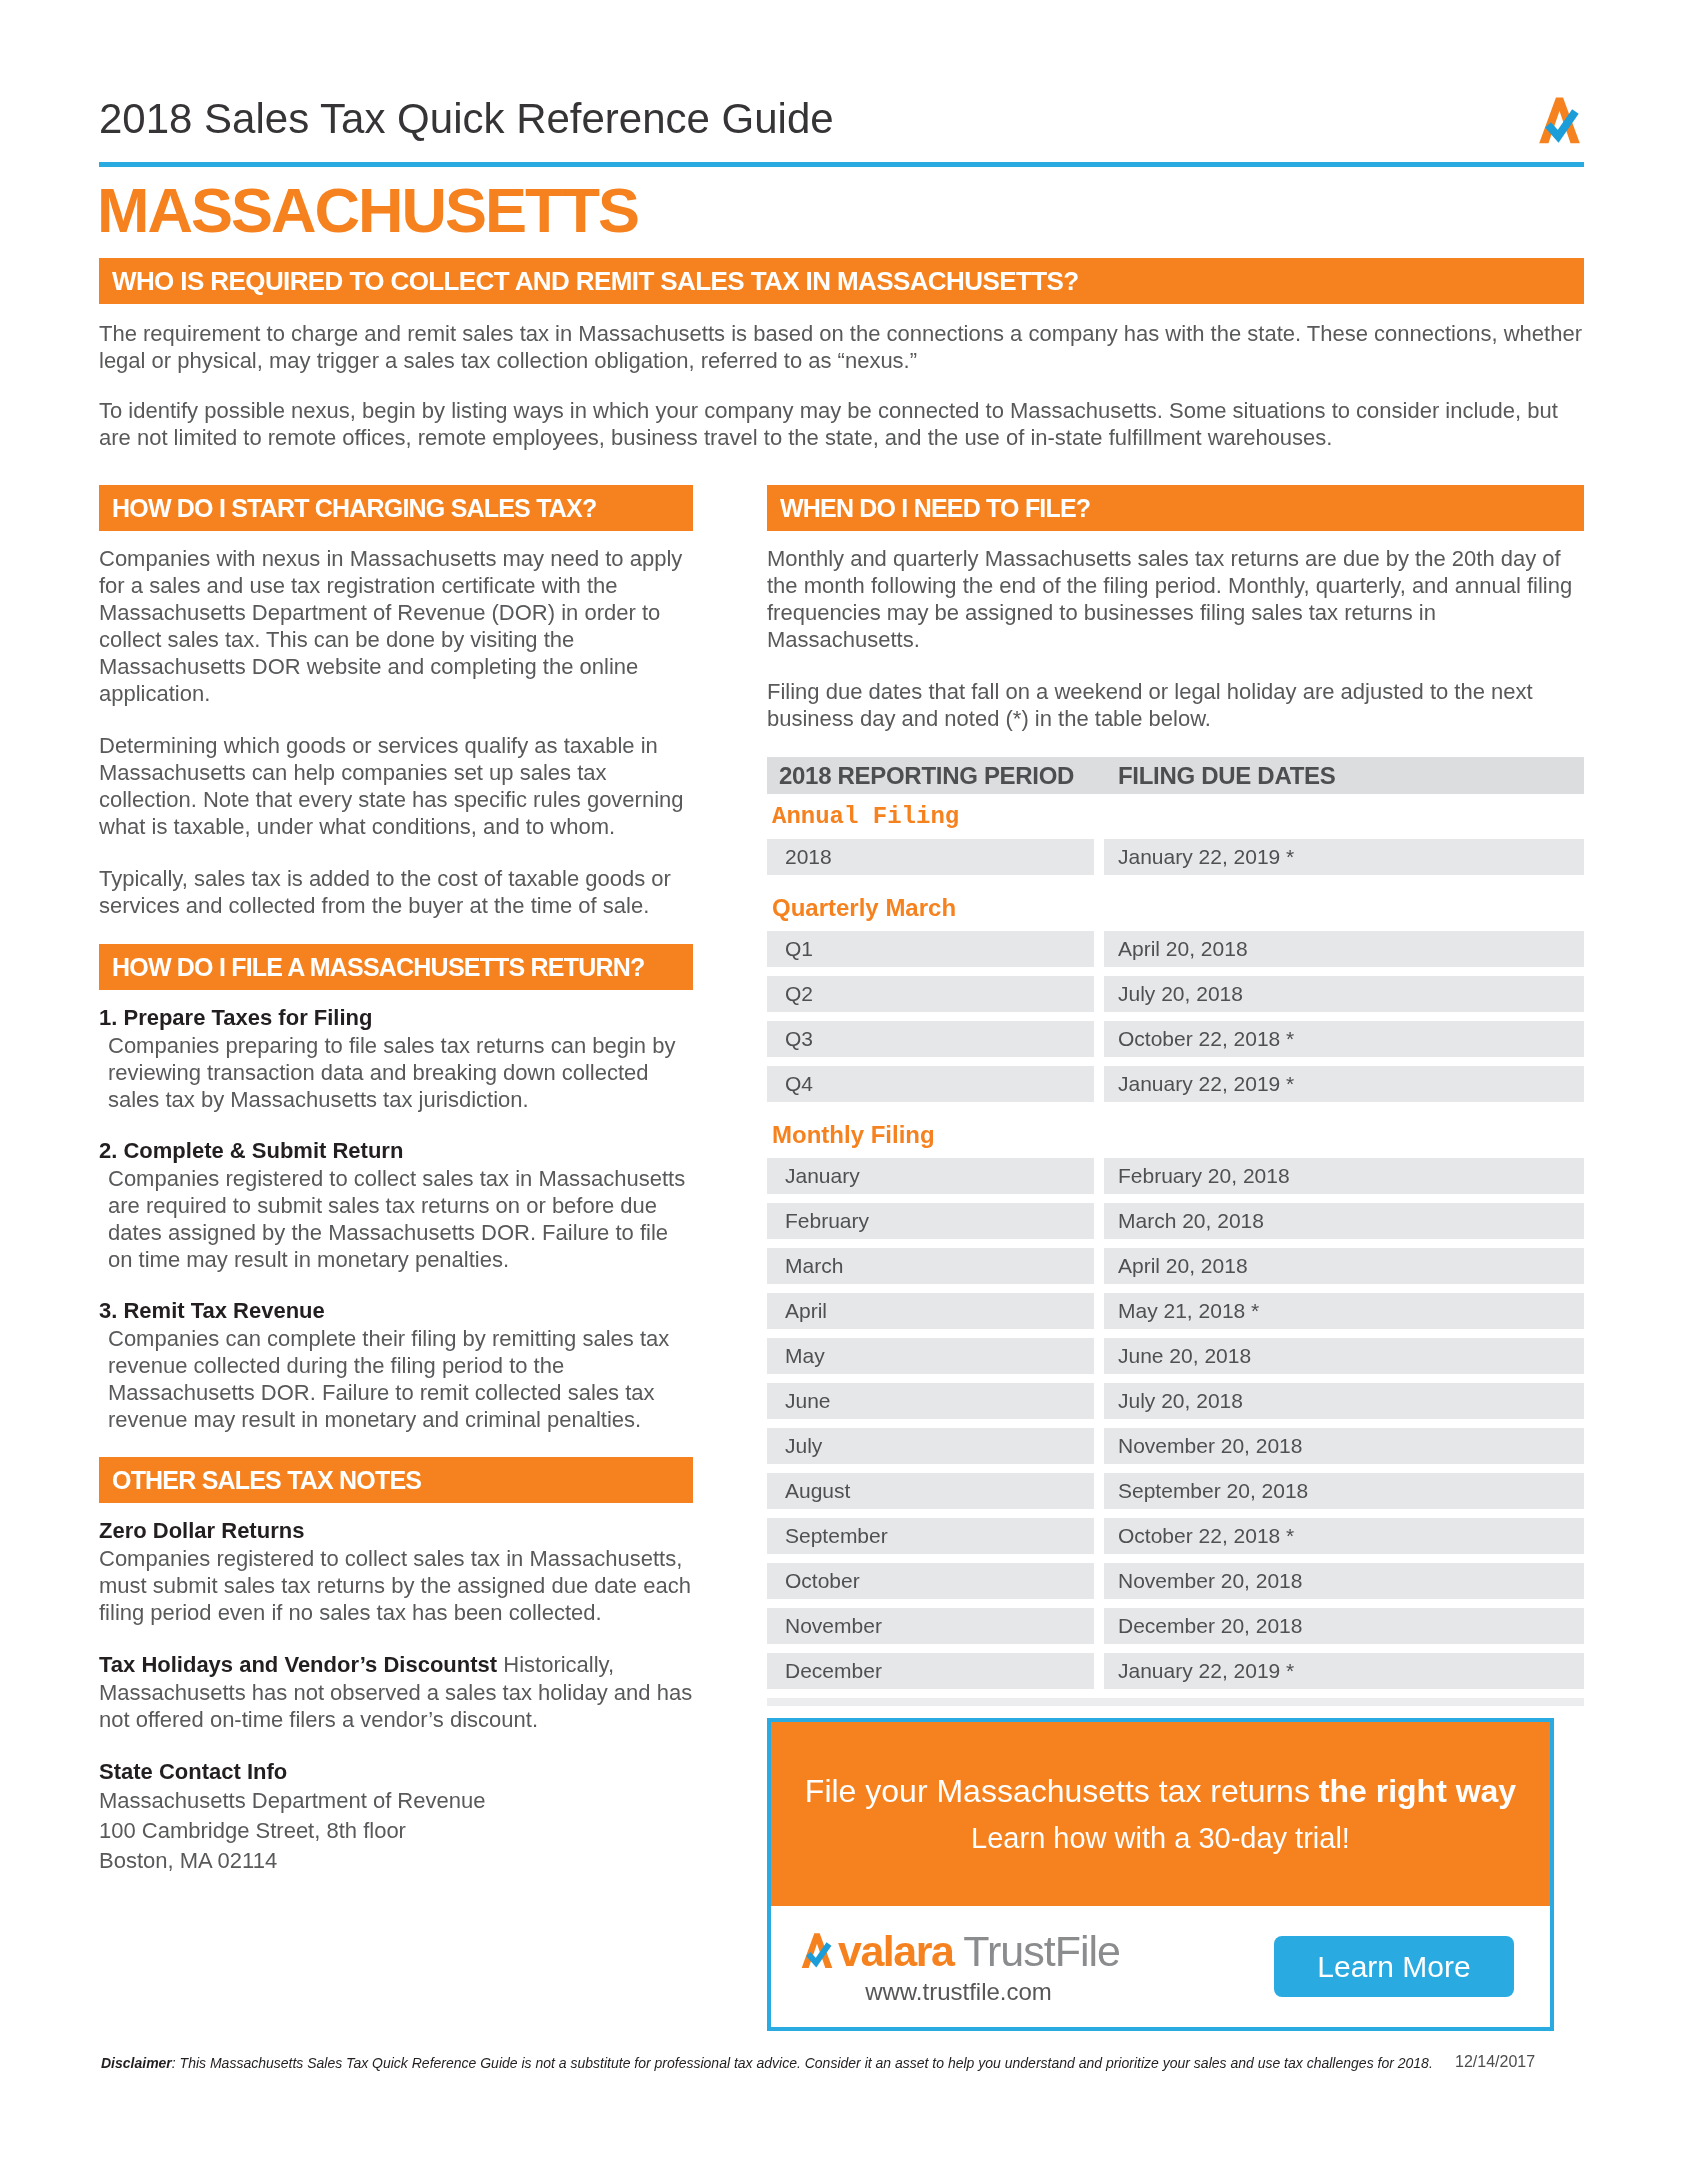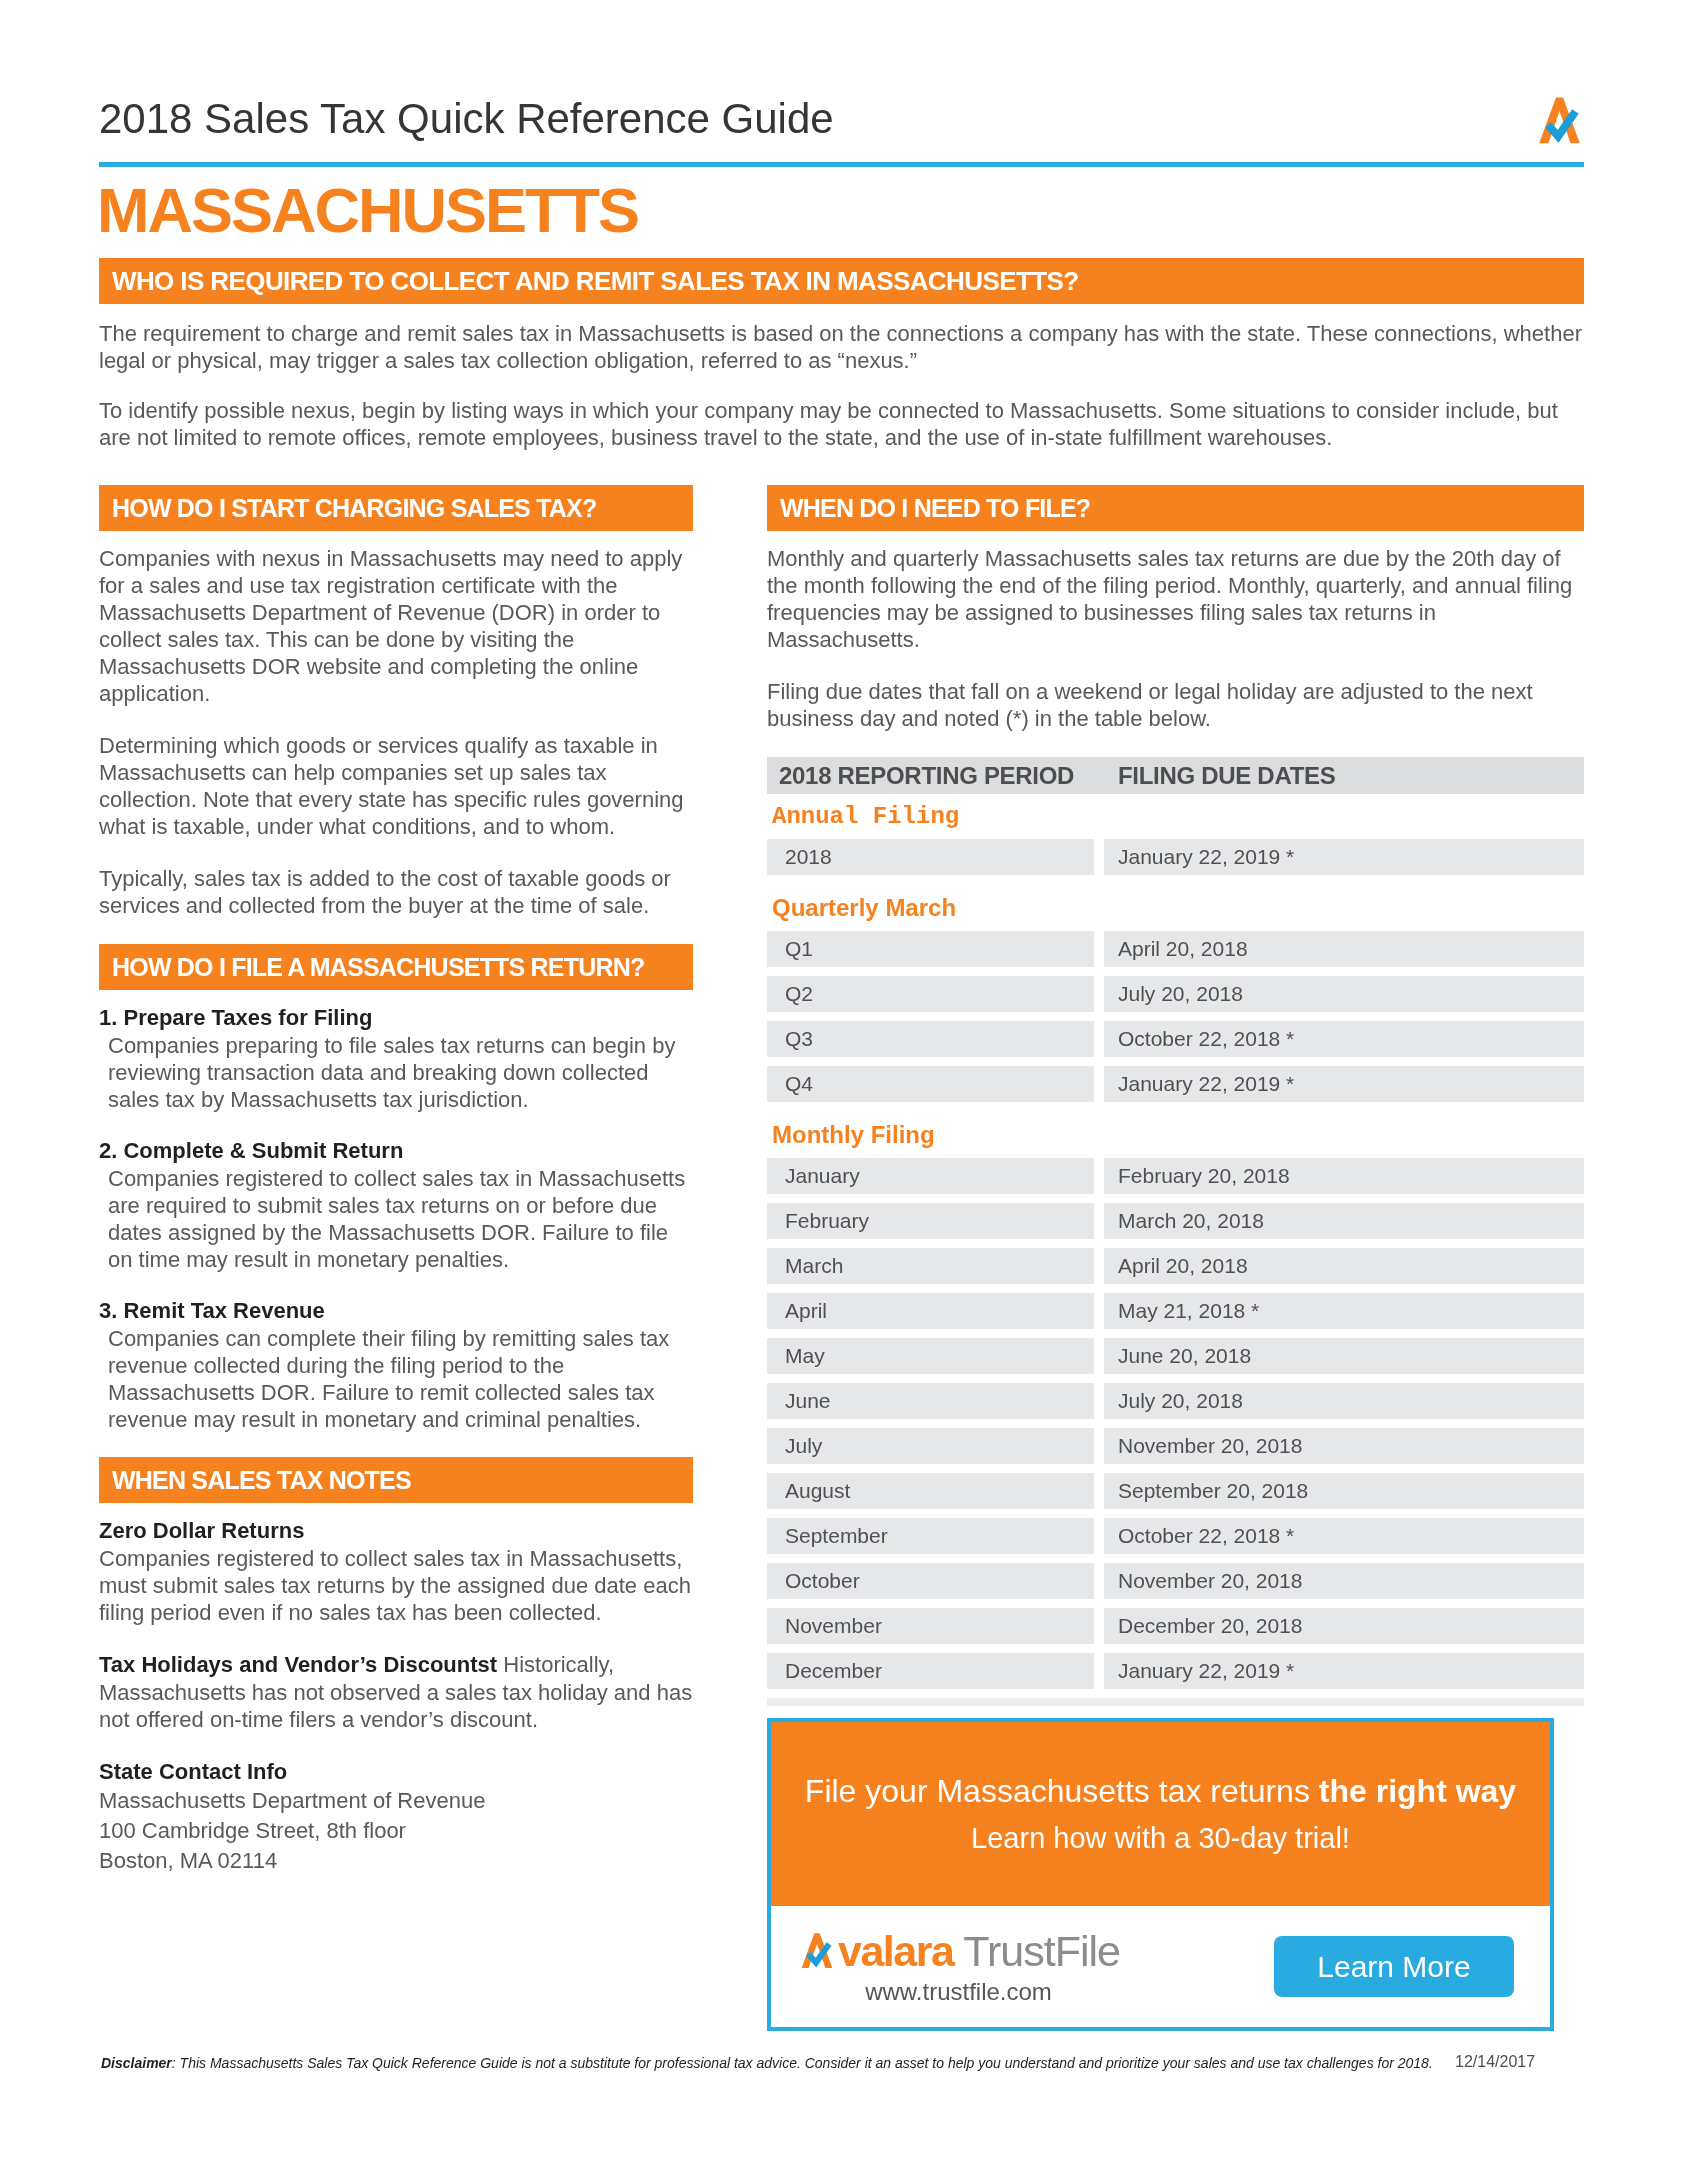--- a/index.html
+++ b/index.html
@@ -109,21 +109,21 @@
       </div>
       <div class="step">
         <div class="step-title">2.  Complete &amp; Submit Return</div>
         <p class="body">Companies registered to collect sales tax in Massachusetts are required to submit sales tax returns on or before due dates assigned by the Massachusetts DOR. Failure to file on time may result in monetary penalties.</p>
       </div>
       <div class="step">
         <div class="step-title">3.  Remit Tax Revenue</div>
         <p class="body">Companies can complete their filing by remitting sales tax revenue collected during the filing period to the Massachusetts DOR. Failure to remit collected sales tax revenue may result in monetary and criminal penalties.</p>
       </div>
 
-      <div class="bar mt">WHEN SALES TAX NOTES</div>
+      <div class="bar mt">OTHER SALES TAX NOTES</div>
       <div class="note">
         <div class="note-title">Zero Dollar Returns</div>
         <p class="body">Companies registered to collect sales tax in Massachusetts, must submit sales tax returns by the assigned due date each filing period even if no sales tax has been collected.</p>
       </div>
       <div class="note">
         <p class="body">
           <span class="note-title">Tax Holidays and Vendor’s Discountst</span><span class="inline-body"> Historically, Massachusetts has not observed a sales tax holiday and has not offered on-time filers a vendor’s discount.</span>
         </p>
       </div>
       <div class="note">

